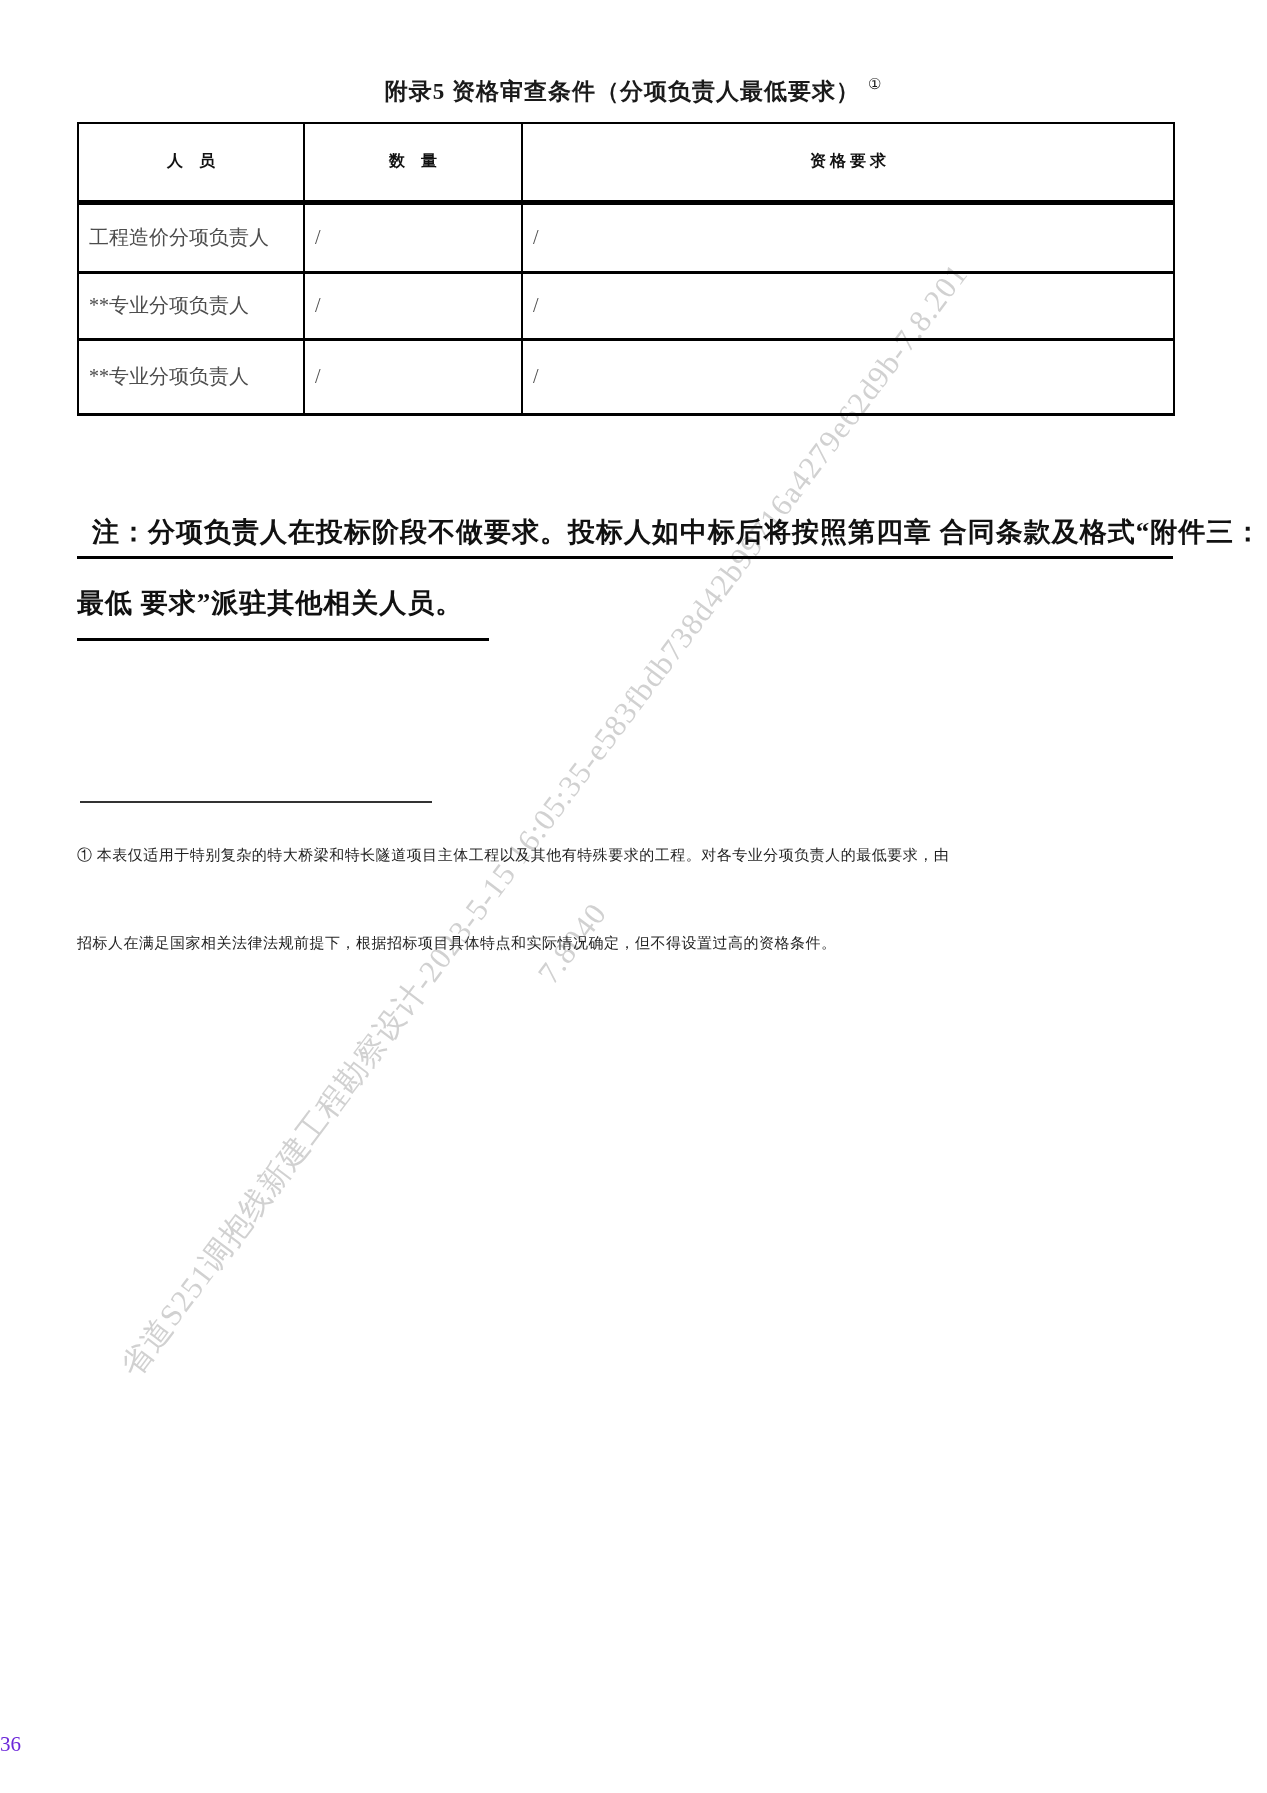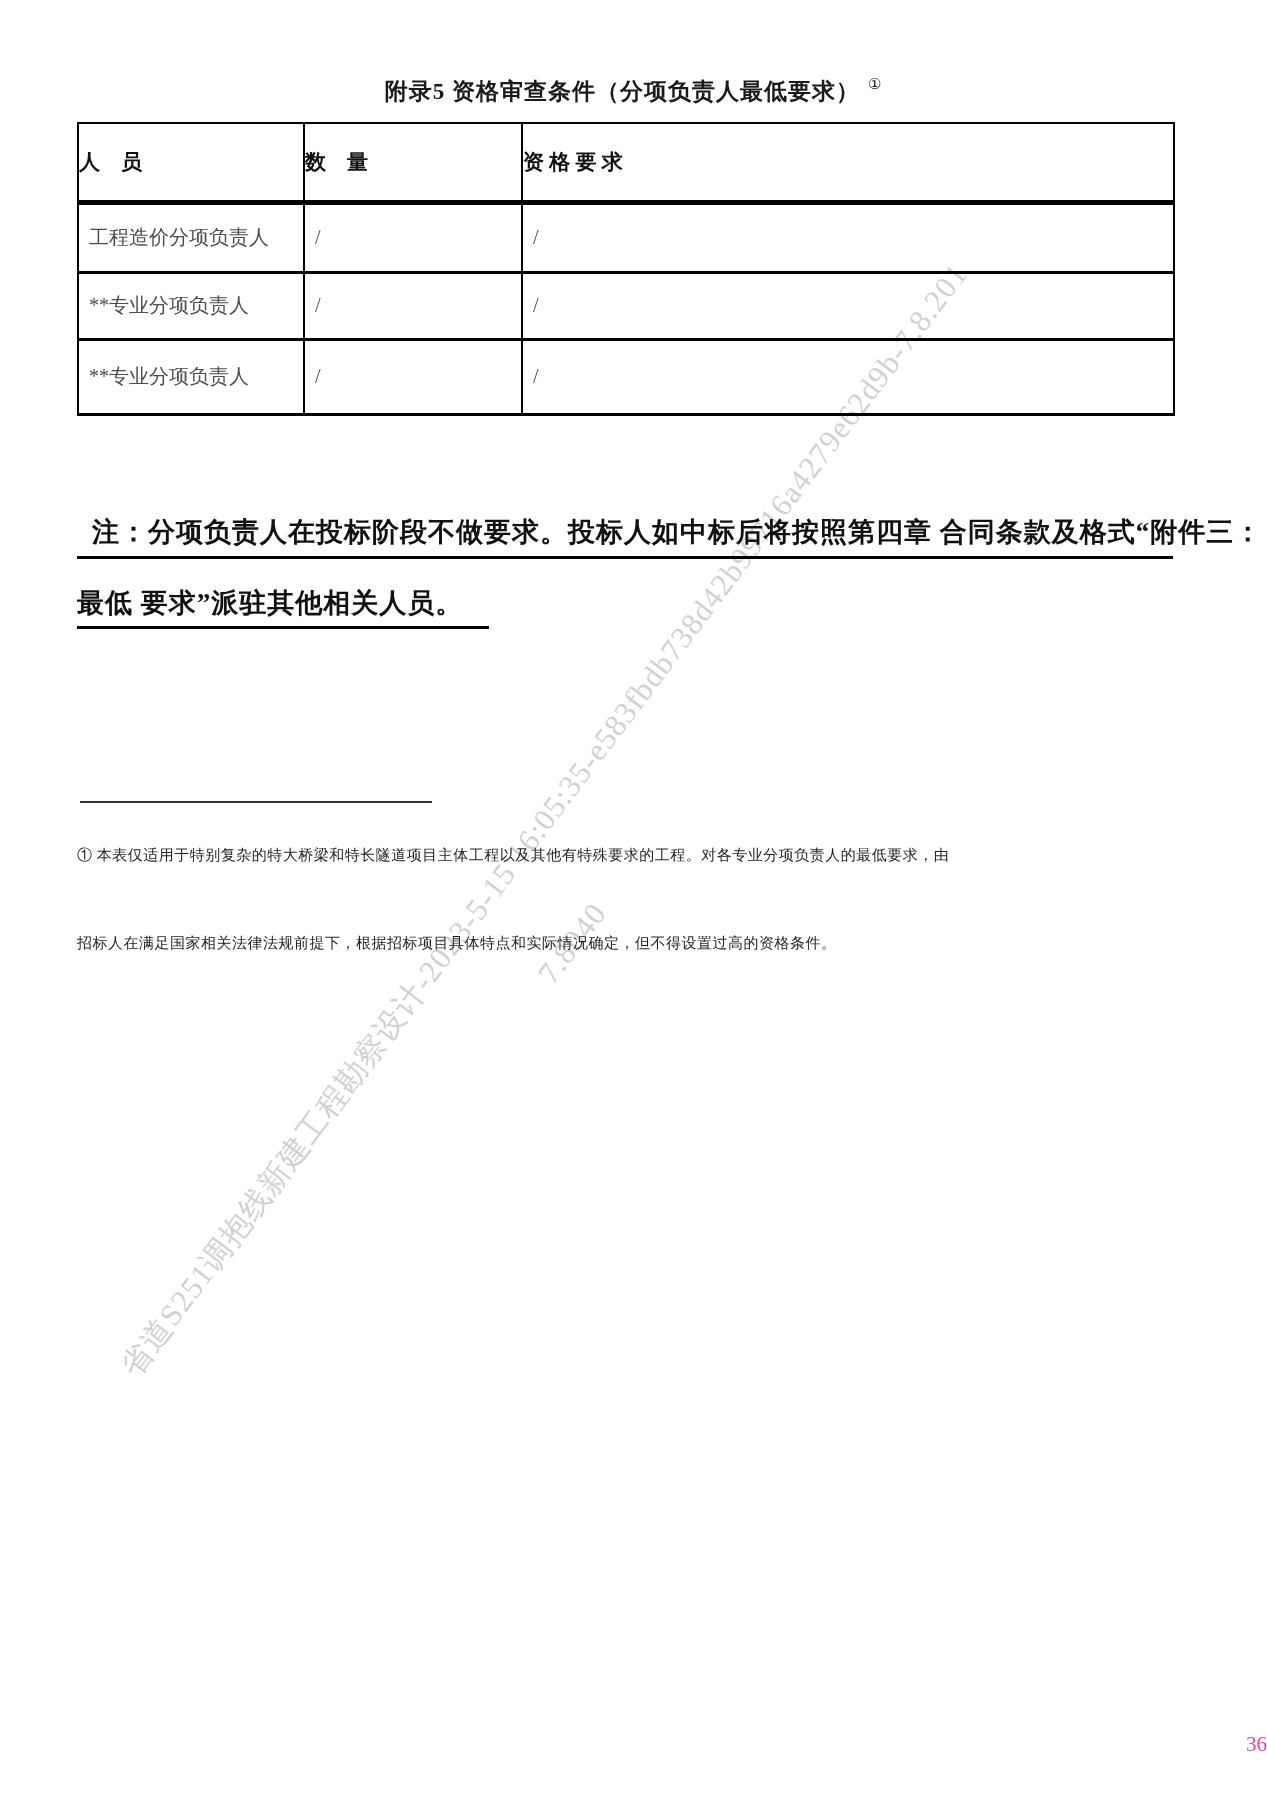--- a/index.html
+++ b/index.html
@@ -50,23 +50,23 @@
     position: absolute;
     left: 77px; top: 122px;
     width: 1096px;
     border-collapse: collapse;
     table-layout: fixed;
     border: 2px solid #000;
   }
   .qual-table th {
     border: 2px solid #000;
     border-bottom: 5px solid #000;
-    font-size: 21px;
+    font-size: 16px;
     font-weight: bold;
-    text-align: left;
+    text-align: center;
     height: 79px;
     color: #111;
     margin-top: 11px;
   }
   .qual-table td {
     border: 2px solid #000;
     border-bottom: 3px solid #000;
     font-size: 20px;
     color: #4d4d4d;
     text-align: left;
@@ -91,21 +91,21 @@
   }
   .note-line-1 {
     top: 514px;
     padding-left: 15px;
     padding-bottom: 6px;
     border-bottom: 3px solid #000;
   }
   .note-line-2 { top: 585px; }
   .note-line-2 .underlined {
     display: inline-block;
-    padding-bottom: 5px;
+    padding-bottom: 17px;
     padding-right: 26px;
     border-bottom: 3px solid #000;
   }
 
   .footnote-separator {
     position: absolute;
     left: 80px; top: 801px;
     width: 352px; height: 0;
     border-top: 2px solid #333;
   }
@@ -117,23 +117,23 @@
     color: #1f1f1f;
     white-space: nowrap;
     letter-spacing: 0.5px;
   }
   .footnote-line-1 { top: 846px; }
   .footnote-line-2 { top: 934px; }
 
   .page-number {
     position: absolute;
     top: 1732px; left: 0; width: 100%;
-    text-align: right;
+    text-align: left;
     font-size: 21px;
-    color: #ec4899;
+    color: #6d28d9;
   }
 </style>
 </head>
 <body>
 
 <div class="page">
 
   <div class="watermark watermark-main">省道S251调抱线新建工程勘察设计-2023-5-15 16:05:35-e583fbdb738d42b99716a4279e62d9b-7.8.201</div>
   <div class="watermark watermark-secondary">7.8040</div>
 

